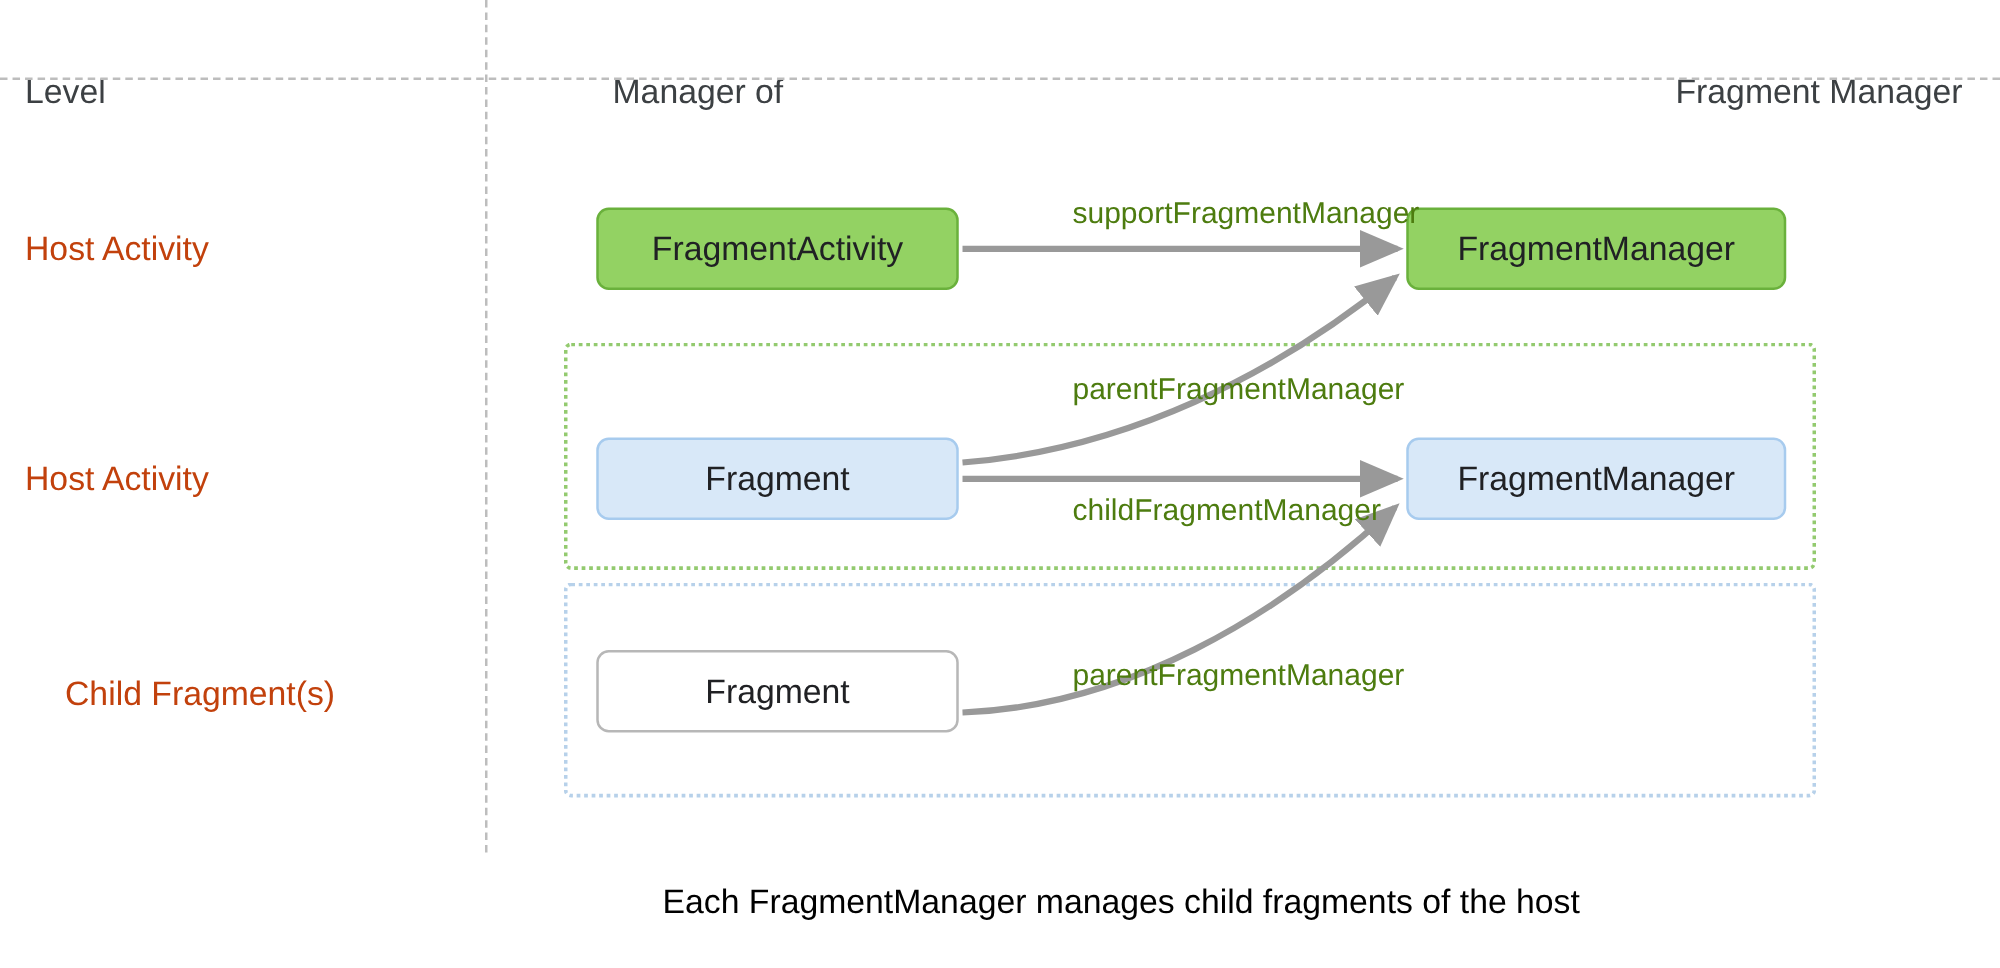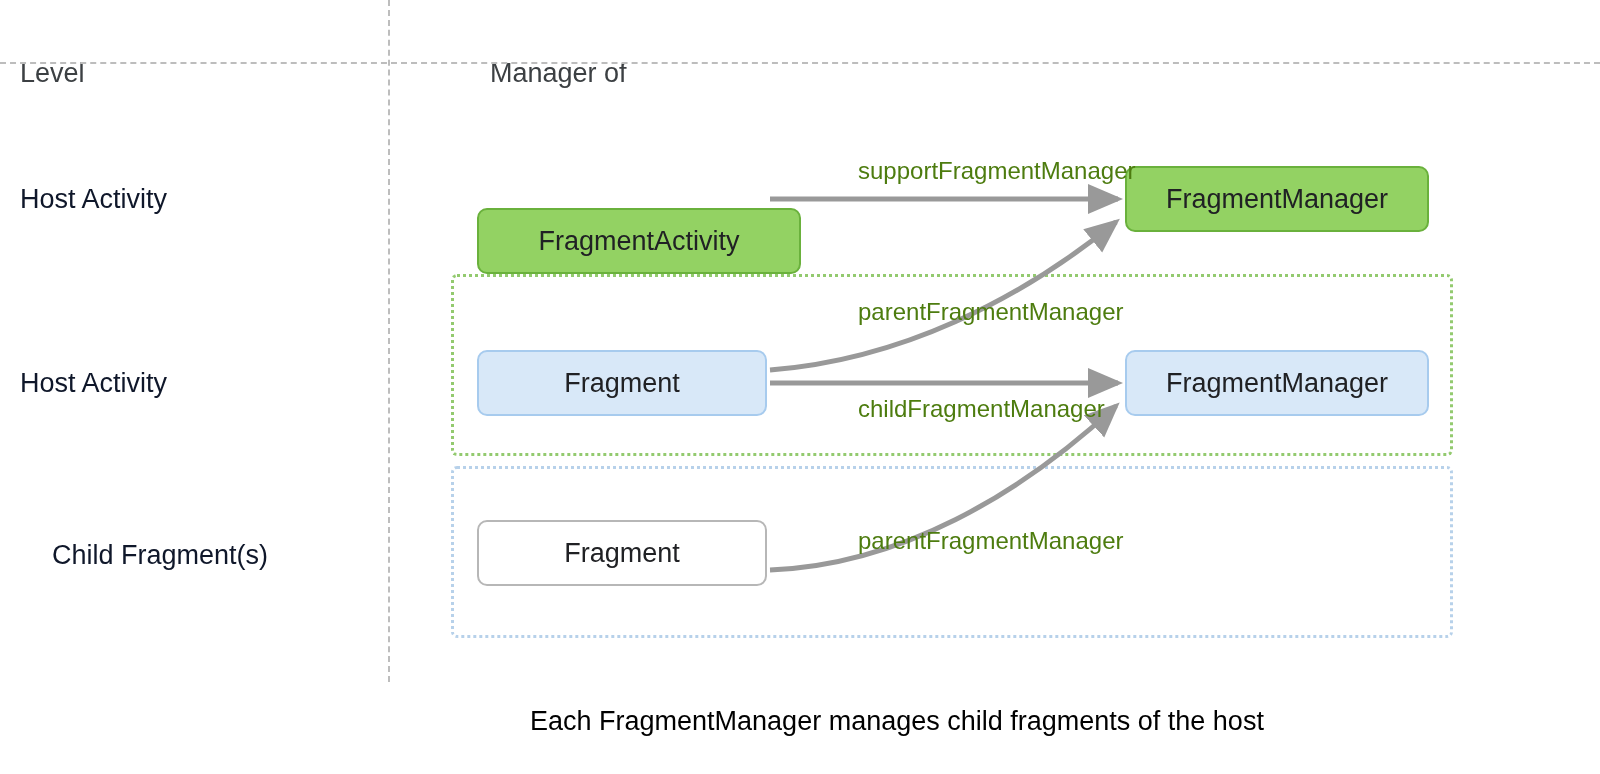--- a/index.html
+++ b/index.html
@@ -38,21 +38,21 @@
     position: absolute;
     top: 0;
     left: 388px;
     height: 682px;
     border-left: 2px dashed #bdbdbd;
   }
   .level-label {
     position: absolute;
     left: 20px;
     font-size: 27px;
-    color: #0f172a;
+    color: #c2410c;
   }
   .lvl1 { top: 184px; }
   .lvl2 { top: 368px; }
   .lvl3 { top: 540px; margin-left: 32px; }
 
   .box {
     position: absolute;
     display: flex;
     align-items: center;
     justify-content: center;
@@ -68,21 +68,21 @@
     border: 2px solid #6ab13c;
   }
   .box-blue {
     background: #d8e8f8;
     border: 2px solid #a7cbee;
   }
   .box-white {
     background: #ffffff;
     border: 2px solid #b7b7b7;
   }
-  .box-fa { left: 477px; top: 166px; width: 324px; margin-top: 42px; }
+  .box-fa { left: 477px; top: 166px; width: 290px; }
   .box-fm1 { left: 1125px; top: 166px; width: 304px; }
   .box-frag { left: 477px; top: 350px; width: 290px; }
   .box-fm2 { left: 1125px; top: 350px; width: 304px; }
   .box-cfrag { left: 477px; top: 520px; width: 290px; }
 
   .dotted-container {
     position: absolute;
     border-radius: 6px;
   }
   .dotted-green {
@@ -128,20 +128,21 @@
     height: 774px;
     pointer-events: none;
   }
 </style>
 </head>
 <body>
 
 <div class="header-row">
   <div class="header-label header-level">Level</div>
   <div class="header-label header-instance">Manager of</div>
+  <div class="header-label header-fm">Fragment Manager</div>
 </div>
 <div class="h-dashed"></div>
 <div class="v-dashed"></div>
 
 <div class="level-label lvl1">Host Activity</div>
 <div class="level-label lvl2">Host Activity</div>
 <div class="level-label lvl3">Child Fragment(s)</div>
 
 <div class="dotted-container dotted-green"></div>
 <div class="dotted-container dotted-blue"></div>

